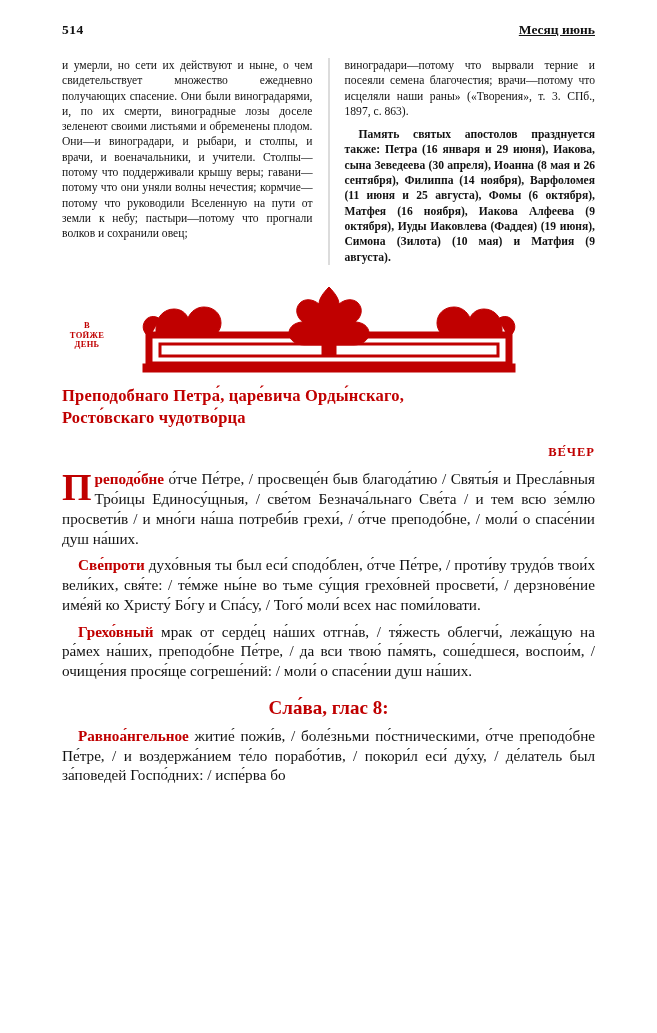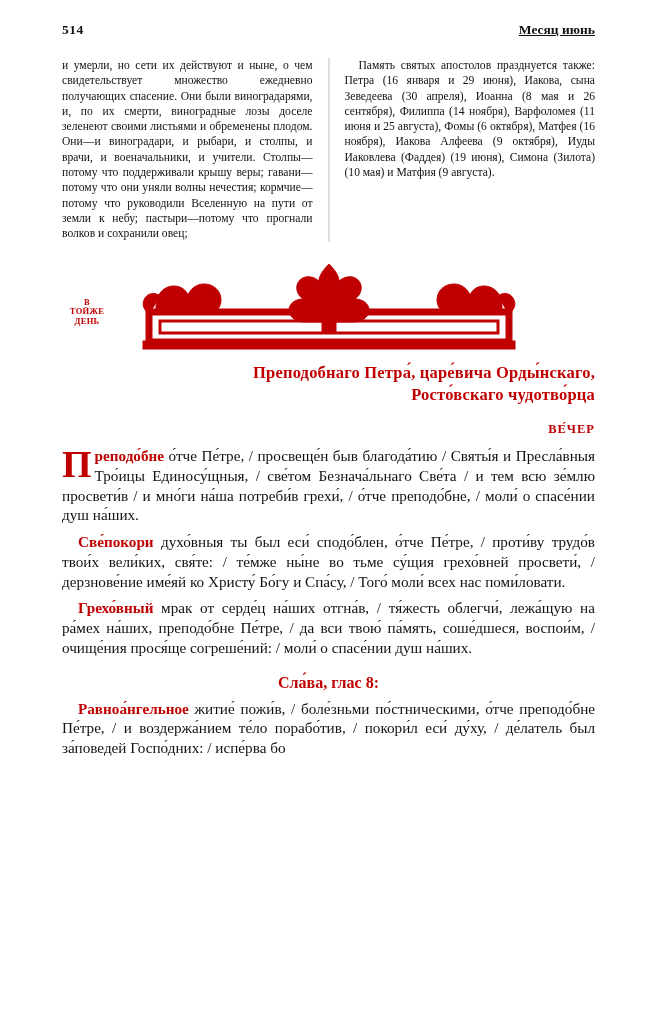--- a/index.html
+++ b/index.html
@@ -53,21 +53,21 @@
   }
   .col {
     width: 50%;
     font-size: 11.6px;
     line-height: 1.32;
     text-align: justify;
     text-justify: inter-word;
     hyphens: auto;
   }
   .col p { margin: 0; }
-  .col p + p { margin-top: 0px; }
+  .col p + p { margin-top: 8px; font-weight: bold; }
   .indent { text-indent: 14px; }
 
   
   .ornament-block {
     margin-top: 16px;
     position: relative;
     height: 100px;
   }
   .ornament {
     position: absolute;
@@ -88,21 +88,21 @@
     font-size: 8.5px;
     line-height: 1.15;
     letter-spacing: 0.3px;
   }
 
   
   .saint-title {
     color: #c00000;
     font-weight: bold;
     font-size: 16.5px;
-    text-align: right;
+    text-align: left;
     line-height: 1.35;
     margin-top: 4px;
     letter-spacing: 0.2px;
   }
   .saint-title .l1 { display: block; }
   .saint-title .l2 { display: block; }
 
   .service-label {
     color: #c00000;
     font-weight: bold;
@@ -116,21 +116,21 @@
     font-size: 15.5px;
     font-weight: bold;
     margin-top: 8px;
   }
   .rubric-line .red { color: #c00000; }
   .rubric-line .black { color: #111111; }
 
   .slava {
     color: #c00000;
     font-weight: bold;
-    font-size: 16px;
+    font-size: 19px;
     text-align: center;
     margin-top: 16px;
   }
 
   
   .hymn {
     font-size: 15.2px;
     line-height: 1.30;
     text-align: justify;
     text-justify: inter-word;
@@ -163,20 +163,21 @@
   <div class="header">
     <div class="page-num">514</div>
     <div class="running-title">Месяц июнь</div>
   </div>
 
   <div class="columns">
     <div class="col">
       <p>и умерли, но сети их действуют и ныне, о чем свидетельствует множество ежедневно получающих спасение. Они были виноградарями, и, по их смерти, виноградные лозы доселе зеленеют своими листьями и обременены плодом. Они—и виноградари, и рыбари, и столпы, и врачи, и военачальники, и учители. Столпы—потому что поддерживали крышу веры; гавани—потому что они уняли волны нечестия; кормчие—потому что руководили Вселенную на пути от земли к небу; пастыри—потому что прогнали волков и сохранили овец;</p>
     </div>
     <div class="col">
+      <p>виноградари—потому что вырвали терние и посеяли семена благочестия; врачи—потому что исцеляли наши раны» («Творения», т. 3. СПб., 1897, с. 863).</p>
       <p class="indent">Память святых апостолов празднуется также: Петра (16 января и 29 июня), Иакова, сына Зеведеева (30 апреля), Иоанна (8 мая и 26 сентября), Филиппа (14 ноября), Варфоломея (11 июня и 25 августа), Фомы (6 октября), Матфея (16 ноября), Иакова Алфеева (9 октября), Иуды Иаковлева (Фаддея) (19 июня), Симона (Зилота) (10 мая) и Матфия (9 августа).</p>
     </div>
   </div>
 
   <div class="ornament-block">
     <div class="side-label">
       <span>В</span><br>
       <span>ТОЙЖЕ</span><br>
       <span>ДЕНЬ</span>
     </div>
@@ -206,21 +207,21 @@
   </div>
 
   <div class="service-label">ВЕ́ЧЕР</div>
 
 
   <div class="hymn first">
     <span class="dropcap">П</span><span class="ini">реподо́бне</span><span> о́тче Пе́тре, / просвеще́н быв благода́тию / Святы́я и Пресла́вныя Тро́ицы Единосу́щныя, / све́том Безнача́льнаго Све́та / и тем всю зе́млю просвети́в / и мно́ги на́ша потреби́в грехи́, / о́тче преподо́бне, / моли́ о спасе́нии душ на́ших.</span>
   </div>
 
   <div class="hymn indent-para">
-    <span class="ini">Све́покори</span><span> духо́вныя ты был еси́ сподо́блен, о́тче Пе́тре, / проти́ву трудо́в твои́х вели́ких, свя́те: / те́мже ны́не во тьме су́щия грехо́вней просвети́, / дерзнове́ние име́яй ко Христу́ Бо́гу и Спа́су, / Того́ моли́ всех нас поми́ловати.</span>
+    <span class="ini">Све́проти</span><span> духо́вныя ты был еси́ сподо́блен, о́тче Пе́тре, / проти́ву трудо́в твои́х вели́ких, свя́те: / те́мже ны́не во тьме су́щия грехо́вней просвети́, / дерзнове́ние име́яй ко Христу́ Бо́гу и Спа́су, / Того́ моли́ всех нас поми́ловати.</span>
   </div>
 
   <div class="hymn indent-para">
     <span class="ini">Грехо́вный</span><span> мрак от серде́ц на́ших отгна́в, / тя́жесть облегчи́, лежа́щую на ра́мех на́ших, преподо́бне Пе́тре, / да вси твою́ па́мять, соше́дшеся, воспои́м, / очище́ния прося́ще согреше́ний: / моли́ о спасе́нии душ на́ших.</span>
   </div>
 
   <div class="slava">Сла́ва, глас 8:</div>
 
   <div class="hymn indent-para">
     <span class="ini">Равноа́нгельное</span><span> житие́ пожи́в, / боле́зньми по́стническими, о́тче преподо́бне Пе́тре, / и воздержа́нием те́ло порабо́тив, / покори́л еси́ ду́ху, / де́латель был за́поведей Госпо́дних: / испе́рва бо</span>

